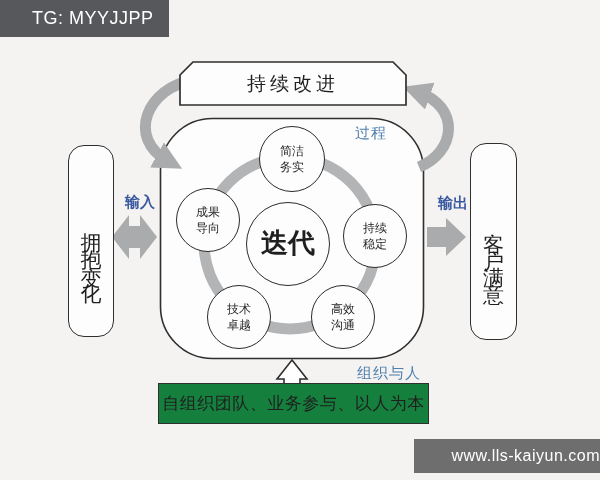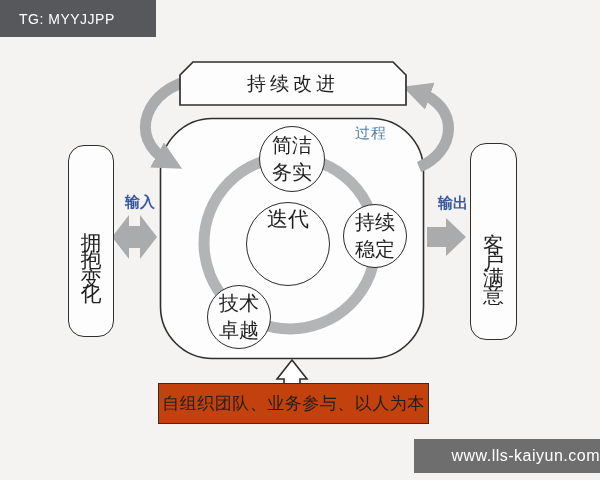--- a/index.html
+++ b/index.html
@@ -11,55 +11,55 @@
   #canvas{position:relative;width:600px;height:480px;background:#f4f3f1;overflow:hidden;}
   #diagram-svg{position:absolute;left:0;top:0;}
 
   .abs{position:absolute;text-align:right;}
 
   
   .badge{
     position:absolute;background:#57585b;color:#ffffff;
     display:flex;align-items:center;letter-spacing:.5px;
   }
-  .badge.tl{left:0;top:0;width:137px;height:37px;padding-left:19px;font-size:14px;}
+  .badge.tl{left:0;top:0;width:137px;height:37px;padding-left:32px;font-size:18px;}
   .badge.br{right:0;top:439px;width:186px;height:34px;background:#6e6e6e;
             justify-content:flex-end;font-size:16px;padding:0;}
 
   
   .top-box-label{
     left:180px;top:62px;width:226px;height:43px;
     display:flex;align-items:center;justify-content:center;
     font-size:19px;letter-spacing:4px;color:#1f1f1f;font-weight:500;
   }
   .vbox{
     background:#fdfdfd;border:1.6px solid #2f2f2f;border-radius:16px;
     display:flex;align-items:center;justify-content:center;
   }
   .vbox .vtext{
     writing-mode:vertical-rl;text-orientation:upright;
     font-size:21px;letter-spacing:17px;color:#1f1f1f;font-weight:500;
     padding-top:17px;
   }
   .bottom-box{
     left:158px;top:383px;width:269px;height:39px;
-    background:#c2410c;border:1.5px solid #2f2f2f;
+    background:#15803d;border:1.5px solid #2f2f2f;
     display:flex;align-items:center;justify-content:center;
     font-size:17px;color:#1f1f1f;font-weight:500;letter-spacing:.5px;
   }
 
   
   .circle{
     position:absolute;background:#fdfdfd;border:1.6px solid #2b2b2b;border-radius:50%;
     display:flex;flex-direction:column;align-items:center;justify-content:center;
     color:#1f1f1f;
   }
-  .circle.small{width:62px;height:62px;font-size:20px;line-height:1.35;font-weight:500;}
+  .circle.small{width:62px;height:62px;font-size:12px;line-height:1.35;font-weight:500;}
   .circle.top{width:64px;height:64px;}
-  .circle.big{width:82px;height:82px;font-size:21px;line-height:1.55;font-weight:400;justify-content:space-between;}
+  .circle.big{width:82px;height:82px;font-size:27px;line-height:1.55;font-weight:700;}
 
   
   .lbl{
     position:absolute;transform:translate(-50%,-50%);
     white-space:nowrap;font-weight:600;text-align:center;
   }
   .lbl.io{color:#39589f;font-size:15px;padding-left:12px;}
   .lbl.section{color:#4f7fae;font-size:15px;font-weight:500;letter-spacing:1px;}
 </style>
 </head>
@@ -100,37 +100,46 @@
     <span class="vtext">客户满意</span>
   </div>
 
   <div class="abs bottom-box">
     <span>自组织团队、业务参与、以人为本</span>
   </div>
 
   <div class="lbl io" style="left:134px;top:202px">输入</div>
   <div class="lbl io" style="left:447px;top:203px">输出</div>
   <div class="lbl section" style="left:371px;top:133px">过程</div>
+  <div class="lbl section" style="left:389px;top:373px">组织与人</div>
 
   <div class="circle small top" style="left:259px;top:126px">
     <div>简洁</div>
     <div>务实</div>
   </div>
 
+  <div class="circle small" style="left:176px;top:188px">
+    <div>成果</div>
+    <div>导向</div>
+  </div>
 
   <div class="circle small" style="left:343px;top:204px">
     <div>持续</div>
     <div>稳定</div>
   </div>
 
   <div class="circle small" style="left:207px;top:285px">
     <div>技术</div>
     <div>卓越</div>
   </div>
 
+  <div class="circle small" style="left:311px;top:285px">
+    <div>高效</div>
+    <div>沟通</div>
+  </div>
 
   <div class="circle big" style="left:246px;top:202px">
     <div>迭代</div>
   </div>
 
   <div class="badge tl">
     <span>TG: MYYJJPP</span>
   </div>
   <div class="badge br">
     <span>www.lls-kaiyun.com</span>

